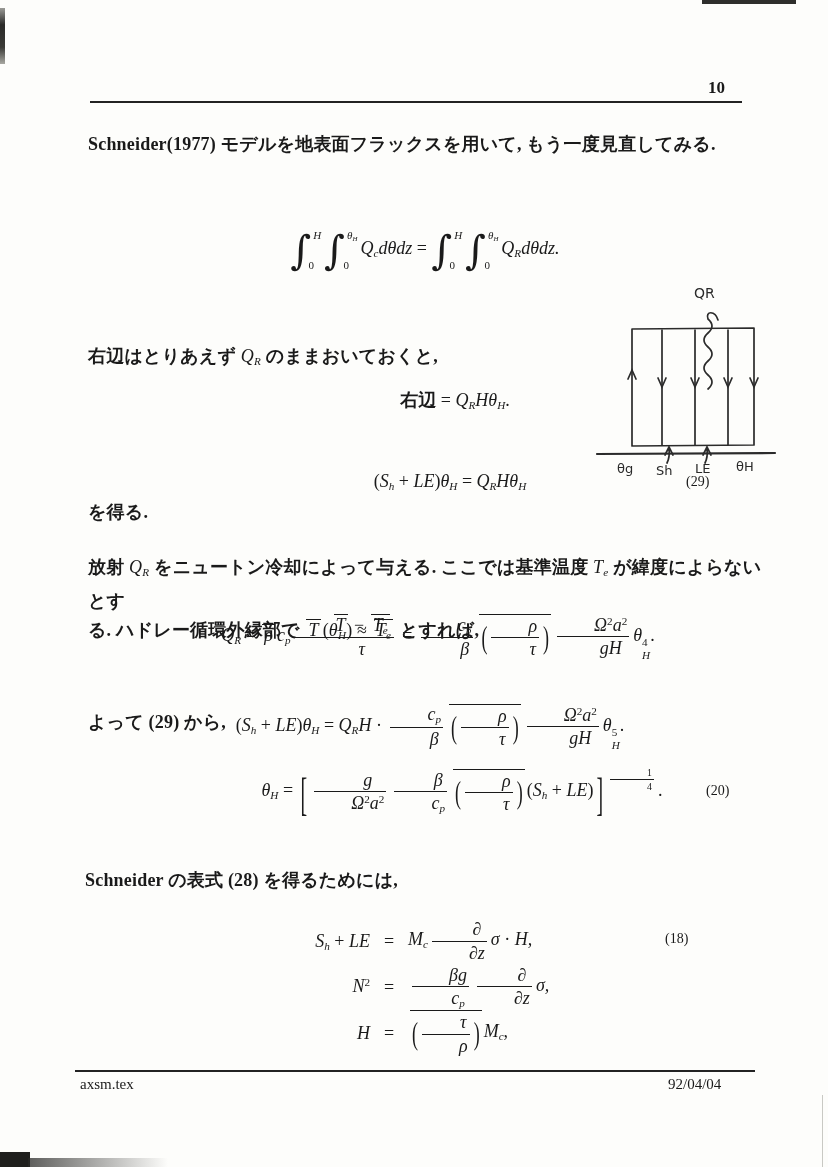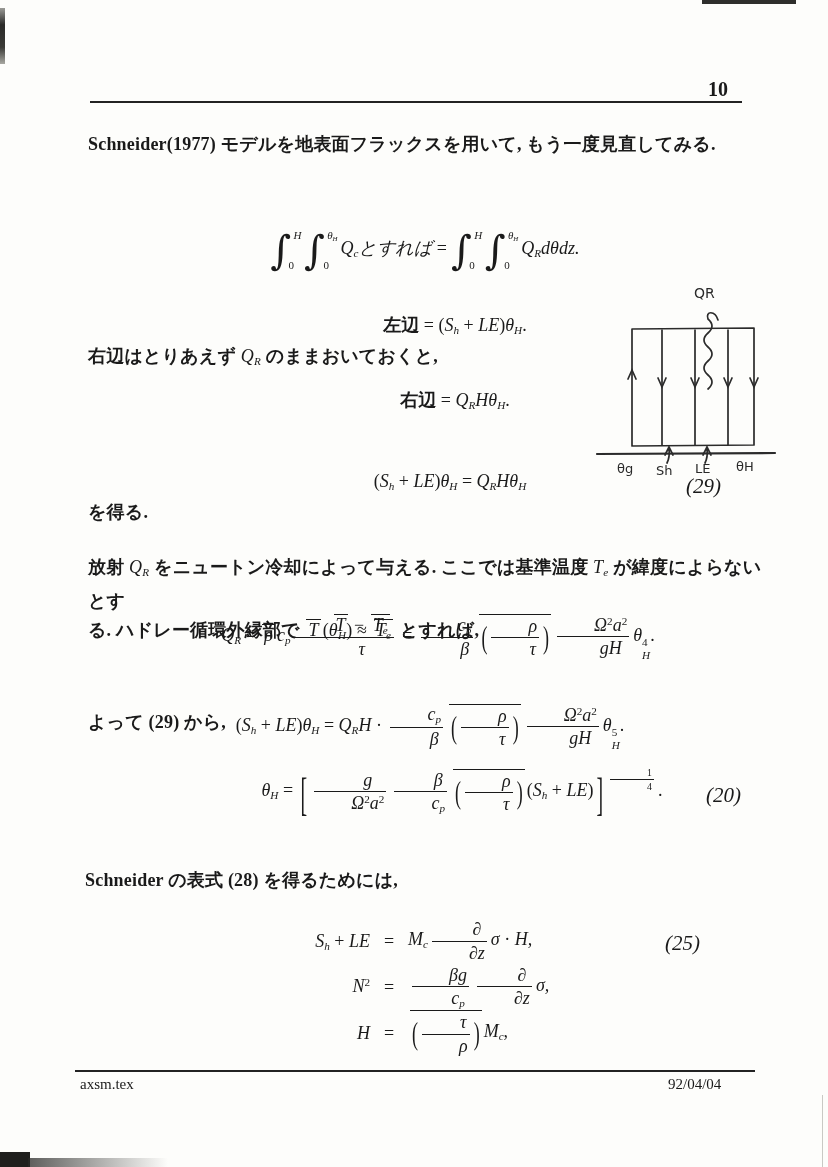--- a/index.html
+++ b/index.html
@@ -4,24 +4,24 @@
 <style>
   html,body{margin:0;padding:0;background:#e8e8e6;}
   #page{
     position:relative; width:828px; height:1167px; overflow:hidden;
     background:#fdfdfb; color:#1a1a1a;
     font-family:"Liberation Serif","DejaVu Serif",serif;
   }
   .abs{position:absolute;}
   
   .para{font-size:17px; line-height:29px; letter-spacing:.2px;}
-  .pagenum{font-size:20px; font-weight:bold;}
+  .pagenum{font-size:17px; font-weight:bold;}
   .rule{background:#232323; height:2px;}
   .footer-text{font-size:15px;}
-  .eqnum{font-size:21px;font-style:italic;}
+  .eqnum{font-size:14px;}
   
   .math{font-size:18px;}
   .disp{width:700px; text-align:center; white-space:nowrap;}
   .mt{font-style:italic;}
   .rm{font-style:normal;}
   .jp{font-style:normal;font-weight:bold;}
   .sub{font-size:62%; vertical-align:-0.25em;}
   .sup{font-size:62%; vertical-align:0.55em; font-style:normal;}
   .frac{display:inline-flex; flex-direction:column; align-items:center;
         vertical-align:middle; margin:0 4px; line-height:1.12;}
@@ -69,36 +69,35 @@
         <span class="lims">
           <span class="ltop"><span class="mt it">H</span></span>
           <span class="lbot"><span class="mt rm">0</span></span>
         </span>
       </span><span class="intwrap">
         <span class="intglyph">∫</span>
         <span class="lims">
           <span class="ltop"><span class="mt it">θ</span><span class="mt sub">H</span></span>
           <span class="lbot"><span class="mt rm">0</span></span>
         </span>
-      </span><span class="mt it">Q</span><span class="mt sub">c</span><span class="mt it">とすれば</span><span class="mt rm"> = </span><span class="intwrap">
+      </span><span class="mt it">Q</span><span class="mt sub">c</span><span class="mt it">dθdz</span><span class="mt rm"> = </span><span class="intwrap">
         <span class="intglyph">∫</span>
         <span class="lims">
           <span class="ltop"><span class="mt it">H</span></span>
           <span class="lbot"><span class="mt rm">0</span></span>
         </span>
       </span><span class="intwrap">
         <span class="intglyph">∫</span>
         <span class="lims">
           <span class="ltop"><span class="mt it">θ</span><span class="mt sub">H</span></span>
           <span class="lbot"><span class="mt rm">0</span></span>
         </span>
       </span><span class="mt it">Q</span><span class="mt sub">R</span><span class="mt it">dθdz.</span></div>
 
 
-  <div class="abs math disp" style="left:105px; top:313px;"><span class="mt jp">左辺 </span><span class="mt rm">= (</span><span class="mt it">S</span><span class="mt sub">h</span><span class="mt rm"> + </span><span class="mt it">LE</span><span class="mt rm">)</span><span class="mt it">θ</span><span class="mt sub">H</span><span class="mt rm">.</span></div>
 
   <div class="abs math disp" style="left:105px; top:388px;"><span class="mt jp">右辺 </span><span class="mt rm">= </span><span class="mt it">Q</span><span class="mt sub">R</span><span class="mt it">Hθ</span><span class="mt sub">H</span><span class="mt rm">.</span></div>
 
   <div class="abs para math" style="left:88px; top:342px; width:560px;"><span class="mt jp">右辺はとりあえず </span><span class="mt it">Q</span><span class="mt sub">R</span><span class="mt jp"> のままおいておくと,</span></div>
 
 
   <div class="abs math disp" style="left:100px; top:471px;"><span class="mt rm">(</span><span class="mt it">S</span><span class="mt sub">h</span><span class="mt rm"> + </span><span class="mt it">LE</span><span class="mt rm">)</span><span class="mt it">θ</span><span class="mt sub">H</span><span class="mt rm"> = </span><span class="mt it">Q</span><span class="mt sub">R</span><span class="mt it">Hθ</span><span class="mt sub">H</span></div>
   <div class="abs eqnum" style="left:686px; top:474px;">(29)</div>
 
   <div class="abs para math" style="left:88px; top:498px; width:300px;"><span class="mt jp">を得る.</span></div>
@@ -192,21 +191,21 @@
     <div class="eq31row">
       <span class="lhs"><span class="mt it">H</span></span>
       <span class="eqs">=</span>
       <span class="rhs"><span class="over ovfrac"><span class="mt pr">(</span><span class="frac">
               <span class="num"><span class="mt it">τ</span></span>
               <span class="fbar"></span>
               <span class="den"><span class="mt it">ρ</span></span>
             </span><span class="mt pr">)</span></span><span class="mt it">M</span><span class="mt sub">c</span><span class="mt rm">,</span></span>
     </div>
   </div>
-  <div class="abs eqnum" style="left:665px; top:931px;">(25)</div>
+  <div class="abs eqnum" style="left:665px; top:931px;">(18)</div>
 
   <svg class="abs diag" style="left:595px; top:278px;" width="205" height="215" viewBox="0 0 205 215">
     <g stroke="#2b2b2b" stroke-width="1.7" fill="none" stroke-linecap="round">
 
       <path d="M37,51 L159,50 M37,168 L159,167 M37,51 L37,168 M159,50 L159,167"></path>
 
       <path d="M67,52 L67,167 M100,52 L100,167 M133,52 L133,167"></path>
 
       <path d="M33,101 L37,92 L41,101"></path>
 

